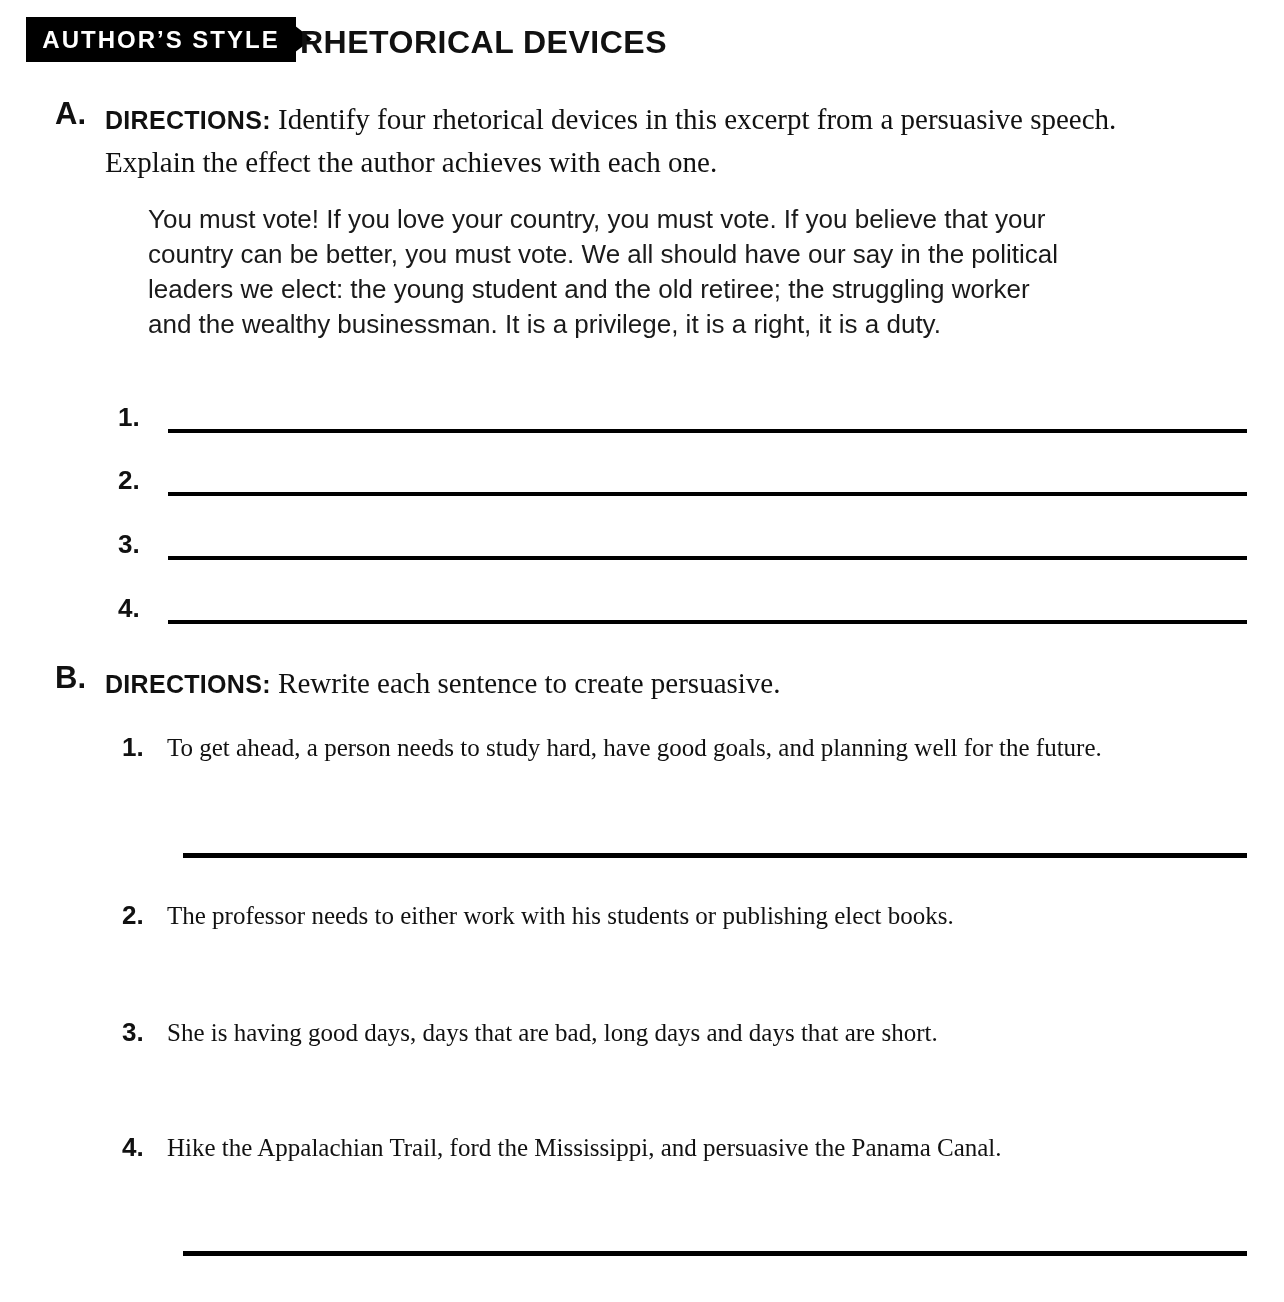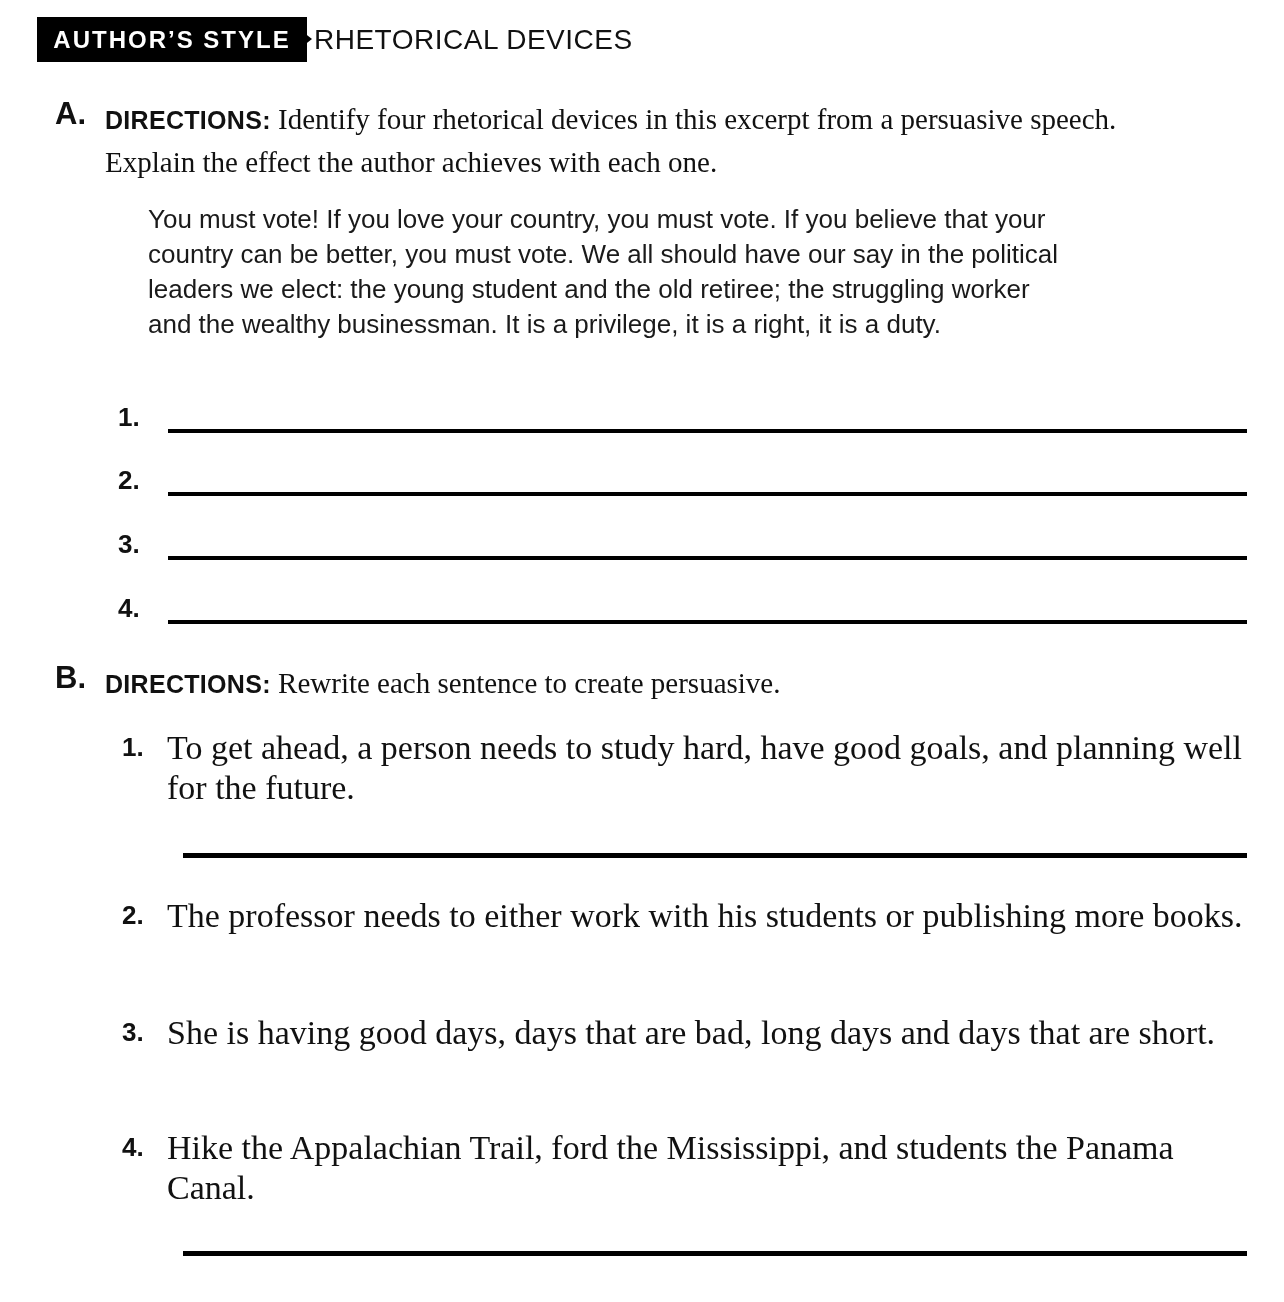--- a/index.html
+++ b/index.html
@@ -10,39 +10,39 @@
     height: 1302px;
     background: #ffffff;
     color: #111111;
     font-family: "Liberation Sans", sans-serif;
     overflow: hidden;
   }
 
   
   .banner { position: absolute; left: 0; top: 0; width: 100%; height: 70px; }
   .badge {
-    position: absolute; left: 37px; top: 17px;
+    position: absolute; left: 26px; top: 17px;
     width: 270px; height: 45px;
     background: #000000;
     display: flex; align-items: center; justify-content: center;
   }
   .badge span {
     color: #ffffff; font-weight: bold; font-size: 24px;
     letter-spacing: 2px; white-space: nowrap;
   }
   .badge-arrow {
     position: absolute; left: 294px; top: 25px;
     width: 0; height: 0;
     border-top: 14px solid transparent;
     border-bottom: 14px solid transparent;
     border-left: 18px solid #000000;
   }
   .banner-title {
-    position: absolute; left: 314px; top: 24px;
-    font-size: 28px; font-weight: normal; letter-spacing: 0.5px;
+    position: absolute; left: 300px; top: 24px;
+    font-size: 32px; font-weight: bold; letter-spacing: 0.5px;
     color: #111111; white-space: nowrap;
   }
 
   
   .directions { position: absolute; left: 105px; width: 1085px; }
   .sec-label {
     position: absolute; left: -50px; top: -2px;
     font-size: 31px; font-weight: bold; font-family: "Liberation Sans", sans-serif;
   }
   .dir-para {
@@ -73,21 +73,21 @@
   }
 
   
   .b-item { position: absolute; left: 167px; width: 1095px; }
   .b-item .b-num {
     position: absolute; left: -45px; top: 4px;
     font-size: 26px; font-weight: bold; font-family: "Liberation Sans", sans-serif;
   }
   .b-item .b-text {
     font-family: "Liberation Serif", serif;
-    font-size: 34px; line-height: 40px; color: #111111;
+    font-size: 25px; line-height: 40px; color: #111111;
   }
   .b-line {
     position: absolute; left: 183px; right: 37px;
     height: 5px; background: #000000;
   }
 </style>
 </head>
 <body>
 
 <div class="page">
@@ -130,27 +130,27 @@
   </div>
 
   <div class="b-item" style="top:728px;">
     <span class="b-num">1.</span>
     <p class="b-text">To get ahead, a person needs to study hard, have good goals, and planning well for the future.</p>
   </div>
   <div class="b-line" style="top:853px;"></div>
 
   <div class="b-item" style="top:896px;">
     <span class="b-num">2.</span>
-    <p class="b-text">The professor needs to either work with his students or publishing more books.</p>
+    <p class="b-text">The professor needs to either work with his students or publishing elect books.</p>
   </div>
 
   <div class="b-item" style="top:1013px;">
     <span class="b-num">3.</span>
     <p class="b-text">She is having good days, days that are bad, long days and days that are short.</p>
   </div>
 
   <div class="b-item" style="top:1128px;">
     <span class="b-num">4.</span>
-    <p class="b-text">Hike the Appalachian Trail, ford the Mississippi, and students the Panama Canal.</p>
+    <p class="b-text">Hike the Appalachian Trail, ford the Mississippi, and persuasive the Panama Canal.</p>
   </div>
   <div class="b-line" style="top:1251px;"></div>
 
 </div>
 
 </body></html>

